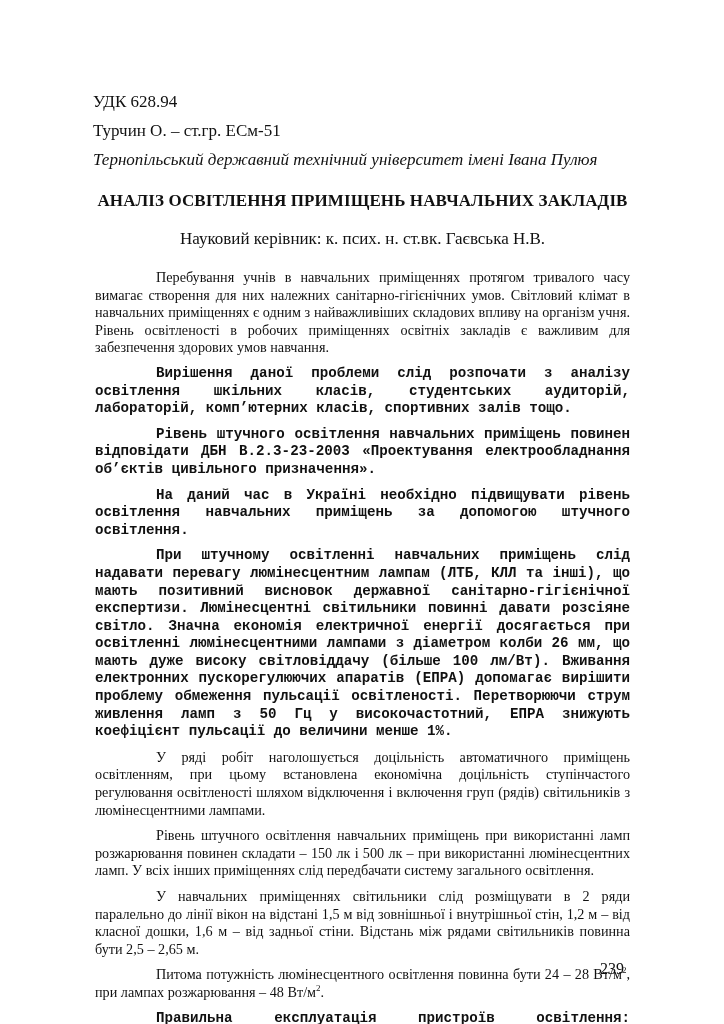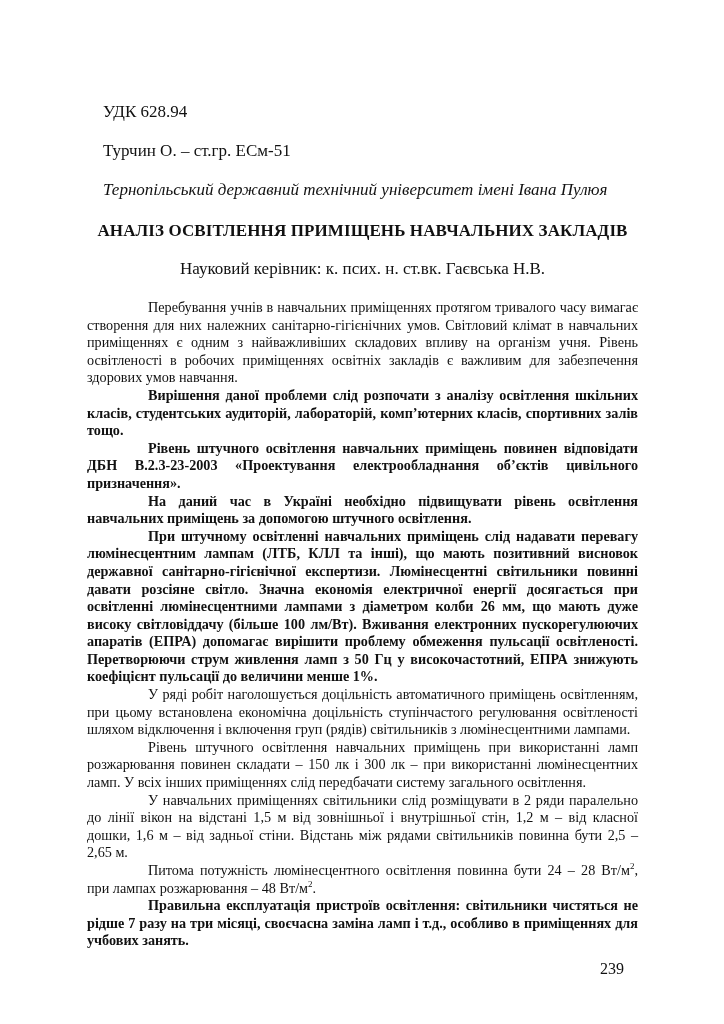--- a/index.html
+++ b/index.html
@@ -1,33 +1,33 @@
 <!DOCTYPE html>
 <html><head>
   <meta charset="utf-8">
   <style>
     html, body { margin: 0; padding: 0; background: #ffffff; }
     body {
       width: 724px; height: 1024px; position: relative; overflow: hidden;
       font-family: "Liberation Serif", "DejaVu Serif", serif; color: #111;
     }
     .page { position: absolute; left: 87px; top: 84px; width: 551px; }
-    .header-line { font-size: 17px; line-height: 23px; margin: 16px; }
+    .header-line { font-size: 17px; line-height: 23px; margin: 6px; }
     .header-line.italic { font-style: italic; }
     .title {
       margin: 19px 0 0 0; text-align: center; font-weight: bold;
       font-size: 17px; line-height: 22px; letter-spacing: 0.1px;
     }
     .supervisor { margin: 17px 0 0 0; text-align: center; font-size: 17px; line-height: 20px; }
     .body { margin-top: 20px; }
     .para {
-      margin: 0; font-size: 14.2px; line-height: 17.6px;
+      margin: 8px; font-size: 14.2px; line-height: 17.6px;
       text-align: justify; text-indent: 61px;
     }
-    .para.bold { font-weight: bold; }
+    .para.bold { font-weight: bold; font-family: Liberation Mono, monospace; }
     sup { font-size: 9px; line-height: 0; }
     .page-number {
       position: absolute; left: 600px; top: 960px; font-size: 16px;
     }
   </style>
 </head>
 <body>
 
 <div class="page">
   <p class="header-line">УДК 628.94</p>
@@ -40,20 +40,20 @@
 
   <p class="supervisor">Науковий керівник: к. псих. н. ст.вк. Гаєвська Н.В.</p>
 
   <div class="body">
     <p class="para">Перебування учнів в навчальних приміщеннях протягом тривалого часу вимагає створення для них належних санітарно-гігієнічних умов. Світловий клімат в навчальних приміщеннях є одним з найважливіших складових впливу на організм учня. Рівень освітленості в робочих приміщеннях освітніх закладів є важливим для забезпечення здорових умов навчання.</p>
     <p class="para bold">Вирішення даної проблеми слід розпочати з аналізу освітлення шкільних класів, студентських аудиторій, лабораторій, комп’ютерних класів, спортивних залів тощо.</p>
     <p class="para bold">Рівень штучного освітлення навчальних приміщень повинен відповідати ДБН В.2.3-23-2003 «Проектування електрообладнання об’єктів цивільного призначення».</p>
     <p class="para bold">На даний час в Україні необхідно підвищувати рівень освітлення навчальних приміщень за допомогою штучного освітлення.</p>
     <p class="para bold">При штучному освітленні навчальних приміщень слід надавати перевагу люмінесцентним лампам (ЛТБ, КЛЛ та інші), що мають позитивний висновок державної санітарно-гігієнічної експертизи. Люмінесцентні світильники повинні давати розсіяне світло. Значна економія електричної енергії досягається при освітленні люмінесцентними лампами з діаметром колби 26 мм, що мають дуже високу світловіддачу (більше 100 лм/Вт). Вживання електронних пускорегулюючих апаратів (ЕПРА) допомагає вирішити проблему обмеження пульсації освітленості. Перетворюючи струм живлення ламп з 50 Гц у високочастотний, ЕПРА знижують коефіцієнт пульсації до величини менше 1%.</p>
     <p class="para">У ряді робіт наголошується доцільність автоматичного приміщень освітленням, при цьому встановлена економічна доцільність ступінчастого регулювання освітленості шляхом відключення і включення груп (рядів) світильників з люмінесцентними лампами.</p>
-    <p class="para">Рівень штучного освітлення навчальних приміщень при використанні ламп розжарювання повинен складати – 150 лк і 300 лк – при використанні люмінесцентних ламп. У всіх інших приміщеннях слід передбачати систему загального освітлення.</p>
+    <p class="para">Рівень штучного освітлення навчальних приміщень при використанні ламп розжарювання повинен складати – 150 лк і 500 лк – при використанні люмінесцентних ламп. У всіх інших приміщеннях слід передбачати систему загального освітлення.</p>
     <p class="para">У навчальних приміщеннях світильники слід розміщувати в 2 ряди паралельно до лінії вікон на відстані 1,5 м від зовнішньої і внутрішньої стін, 1,2 м – від класної дошки, 1,6 м – від задньої стіни. Відстань між рядами світильників повинна бути 2,5 – 2,65 м.</p>
     <p class="para"><span>Питома потужність люмінесцентного освітлення повинна бути 24 – 28 Вт/м</span><sup>2</sup><span>, при лампах розжарювання – 48 Вт/м</span><sup>2</sup><span>.</span></p>
     <p class="para bold">Правильна експлуатація пристроїв освітлення: світильники чистяться не рідше 7 разу на три місяці, своєчасна заміна ламп і т.д., особливо в приміщеннях для учбових занять.</p>
   </div>
 </div>
 
 <div class="page-number">239</div>
 
 </body></html>

